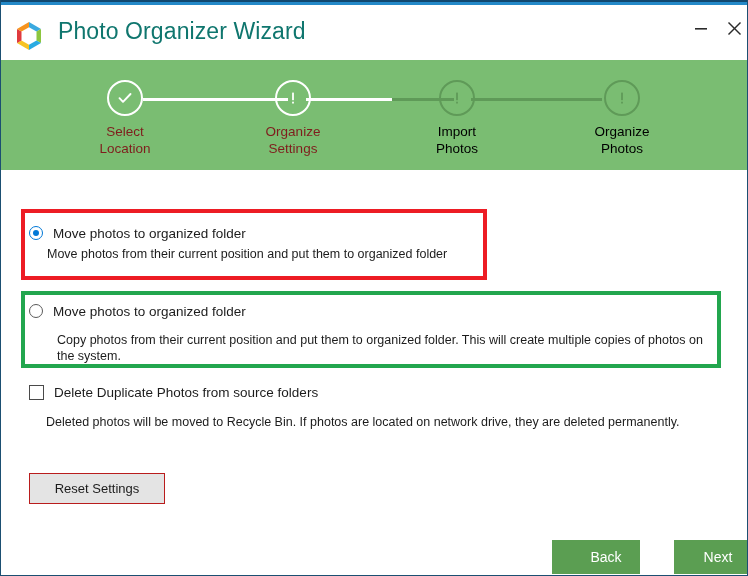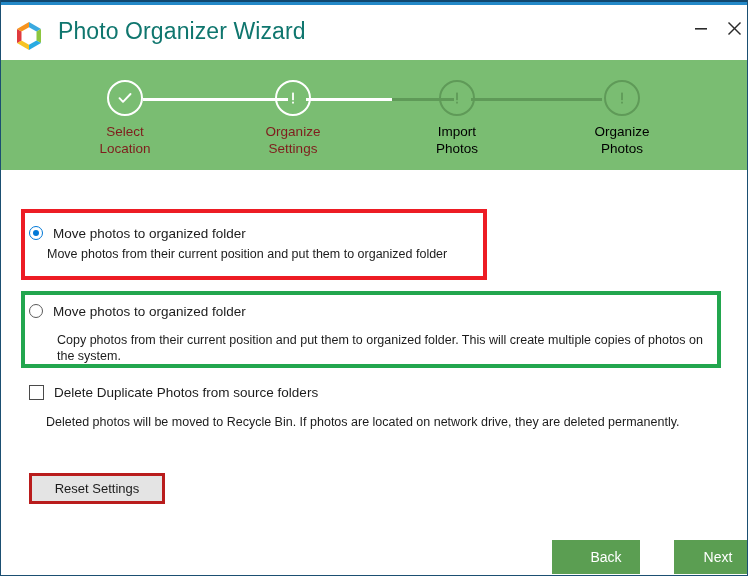--- a/index.html
+++ b/index.html
@@ -208,21 +208,21 @@
     line-height: 16px;
   }
 
   #reset-btn {
     position: absolute;
     left: 28px;
     top: 303px;
     width: 136px;
     height: 31px;
     background: #e4e4e4;
-    border: 3px solid #b91c1c;
+    border: 1px solid #b91c1c;
     font-size: 13px;
     color: #1c1c1c;
     font-family: "Liberation Sans", sans-serif;
     cursor: pointer;
   }
 
   .nav-btn {
     position: absolute;
     top: 370px;
     width: 88px;

